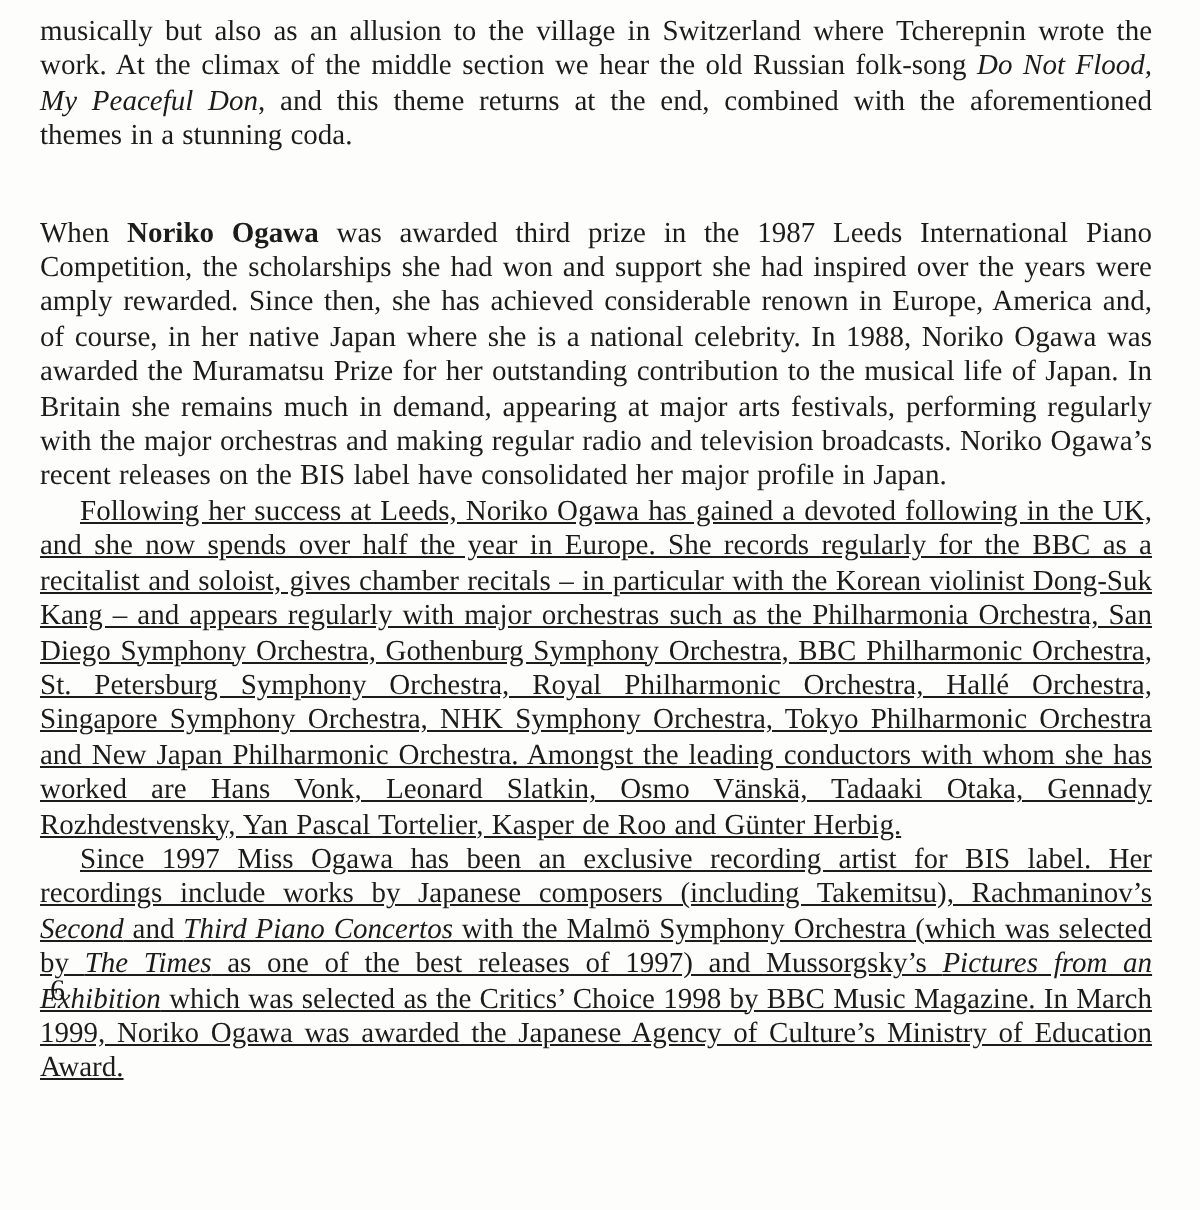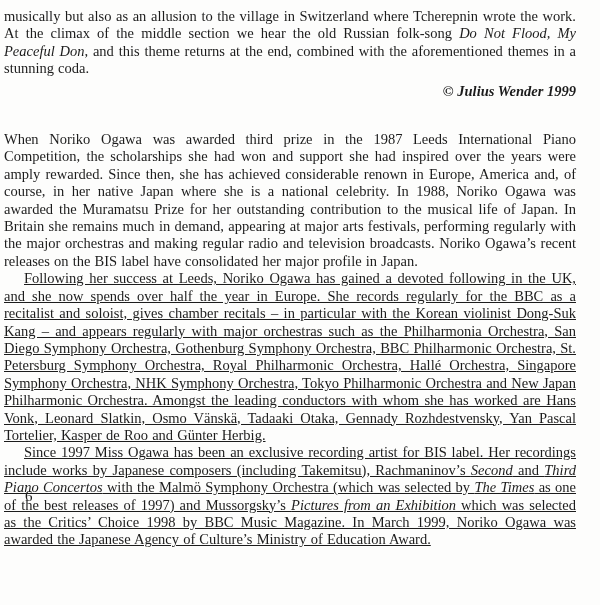--- a/index.html
+++ b/index.html
@@ -10,34 +10,34 @@
     width: 600px;
     height: 605px;
     background: #fdfdfc;
     overflow: hidden;
   }
   .page {
     position: relative;
     box-sizing: border-box;
     width: 600px;
     height: 520px;
-    padding: 8px 24px 0 4px;
+    padding: 8px 24px 0 20px;
     font-family: "Liberation Serif", serif;
     color: #1c1c1c;
     background: #fdfdfc;
   }
   .para {
     margin: 0;
     font-size: 14.5px;
     line-height: 17.4px;
     text-align: justify;
     word-spacing: 0.5px;
   }
   .para .it { font-style: italic; }
-  .para .bd { font-weight: normal; }
+  .para .bd { font-weight: bold; }
   .credit {
     margin: 5px 0 0 0;
     font-size: 14.5px;
     line-height: 17.4px;
     text-align: right;
     font-weight: bold;
     font-style: italic;
   }
   .section-start {
     margin-top: 31px;
@@ -54,21 +54,20 @@
     line-height: 15px;
   }
 </style>
 </head>
 <body>
 
 <div class="page">
 
   <p class="para"><span>musically but also as an allusion to the village in Switzerland where Tcherepnin wrote the work. At the climax of the middle section we hear the old Russian folk-song </span><span class="it">Do Not Flood, My Peaceful Don</span><span>, and this theme returns at the end, combined with the aforementioned themes in a stunning coda.</span></p>
 
-  <p class="credit">© Julius Wender 1999</p>
 
   <p class="para section-start"><span>When </span><span class="bd">Noriko Ogawa</span><span> was awarded third prize in the 1987 Leeds International Piano Competition, the scholarships she had won and support she had inspired over the years were amply rewarded. Since then, she has achieved considerable renown in Europe, America and, of course, in her native Japan where she is a national celebrity. In 1988, Noriko Ogawa was awarded the Muramatsu Prize for her outstanding contribution to the musical life of Japan. In Britain she remains much in demand, appearing at major arts festivals, performing regularly with the major orchestras and making regular radio and television broadcasts. Noriko Ogawa’s recent releases on the BIS label have consolidated her major profile in Japan.</span></p>
 
   <p class="para indent"><span>Following her success at Leeds, Noriko Ogawa has gained a devoted following in the UK, and she now spends over half the year in Europe. She records regularly for the BBC as a recitalist and soloist, gives chamber recitals – in particular with the Korean violinist Dong-Suk Kang – and appears regularly with major orchestras such as the Philharmonia Orchestra, San Diego Symphony Orchestra, Gothenburg Symphony Orchestra, BBC Philharmonic Orchestra, St. Petersburg Symphony Orchestra, Royal Philharmonic Orchestra, Hallé Orchestra, Singapore Symphony Orchestra, NHK Symphony Orchestra, Tokyo Philharmonic Orchestra and New Japan Philharmonic Orchestra. Amongst the leading conductors with whom she has worked are Hans Vonk, Leonard Slatkin, Osmo Vänskä, Tadaaki Otaka, Gennady Rozhdestvensky, Yan Pascal Tortelier, Kasper de Roo and Günter Herbig.</span></p>
 
   <p class="para indent"><span>Since 1997 Miss Ogawa has been an exclusive recording artist for BIS label. Her recordings include works by Japanese composers (including Takemitsu), Rachmaninov’s </span><span class="it">Second</span><span> and </span><span class="it">Third Piano Concertos</span><span> with the Malmö Symphony Orchestra (which was selected by </span><span class="it">The Times</span><span> as one of the best releases of 1997) and Mussorgsky’s </span><span class="it">Pictures from an Exhibition</span><span> which was selected as the Critics’ Choice 1998 by BBC Music Magazine. In March 1999, Noriko Ogawa was awarded the Japanese Agency of Culture’s Ministry of Education Award.</span></p>
 
   <div class="page-number">6</div>
 
 </div>

